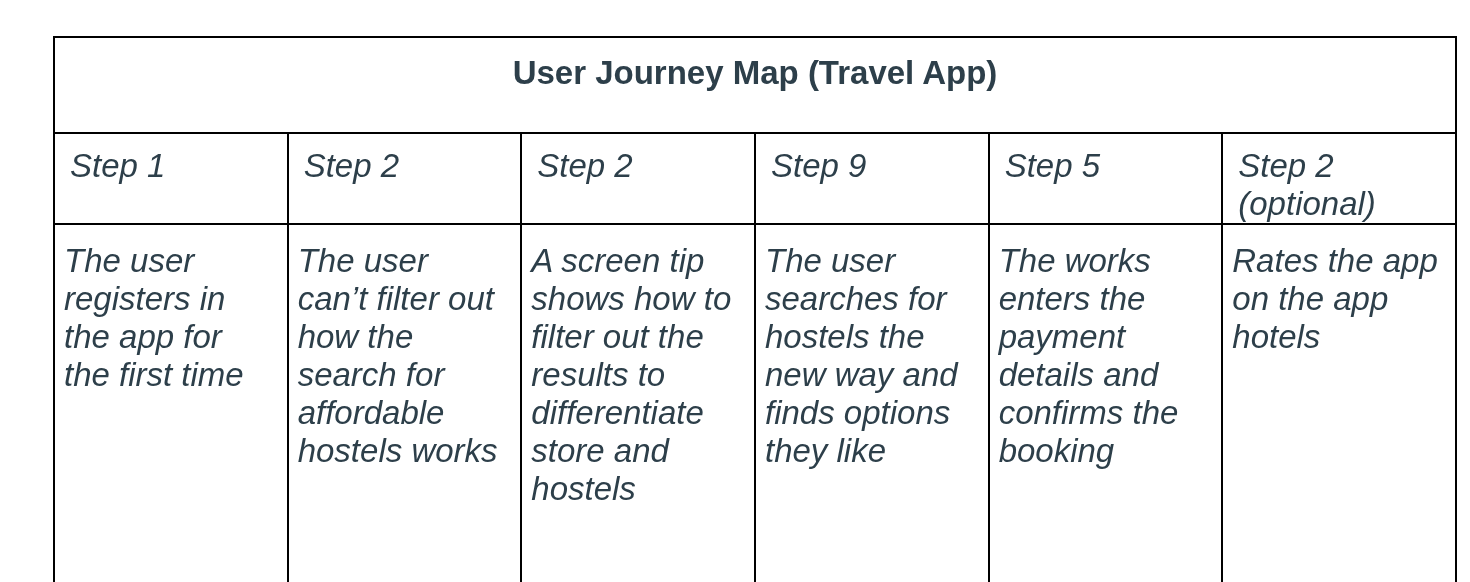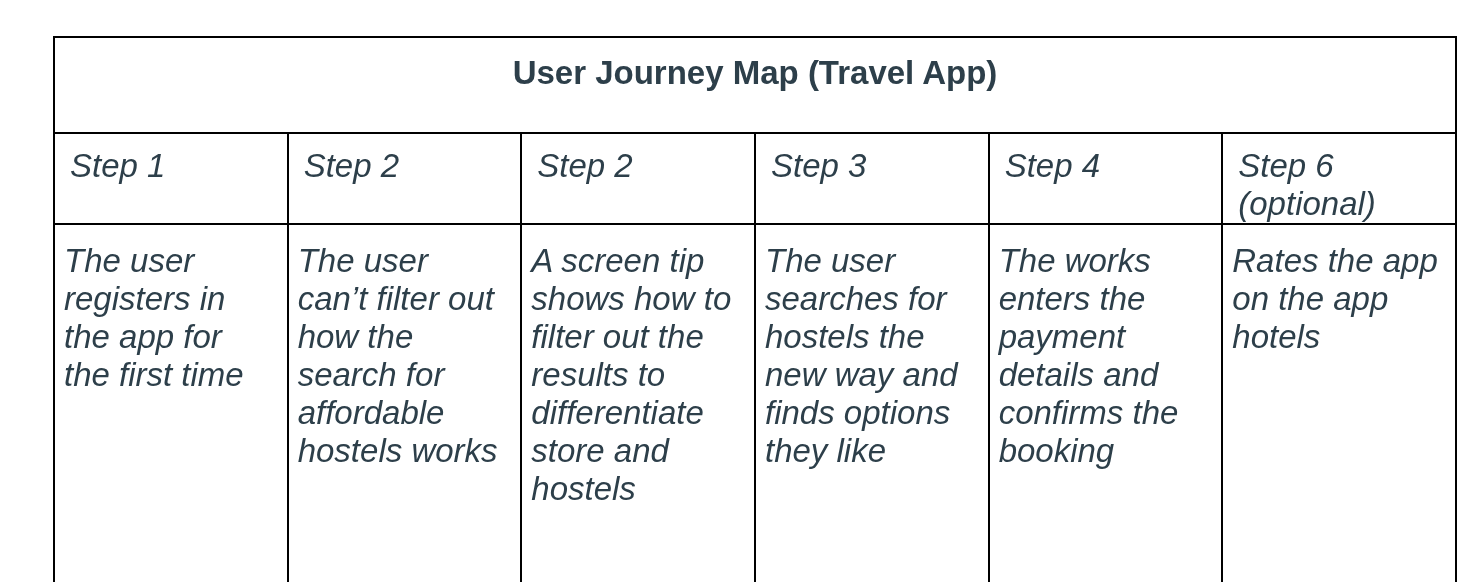--- a/index.html
+++ b/index.html
@@ -60,23 +60,23 @@
 
 <table class="journey">
   <tbody>
     <tr>
       <td class="title-cell" colspan="6">User Journey Map (Travel App)</td>
     </tr>
     <tr>
       <td class="step-cell">Step 1</td>
       <td class="step-cell">Step 2</td>
       <td class="step-cell">Step 2</td>
-      <td class="step-cell">Step 3</td>
-      <td class="step-cell">Step 4</td>
-      <td class="step-cell">Step 6 (optional)</td>
+      <td class="step-cell">Step 9</td>
+      <td class="step-cell">Step 5</td>
+      <td class="step-cell">Step 2 (optional)</td>
     </tr>
     <tr>
       <td class="desc-cell">The user registers in the app for the first time</td>
       <td class="desc-cell">The user can’t filter out how the search for affordable hostels works</td>
       <td class="desc-cell">A screen tip shows how to filter out the results to differentiate store and hostels</td>
       <td class="desc-cell">The user searches for hostels the new way and finds options they like</td>
       <td class="desc-cell">The works enters the payment details and confirms the booking</td>
       <td class="desc-cell">Rates the app on the app hotels</td>
     </tr>
   </tbody>

